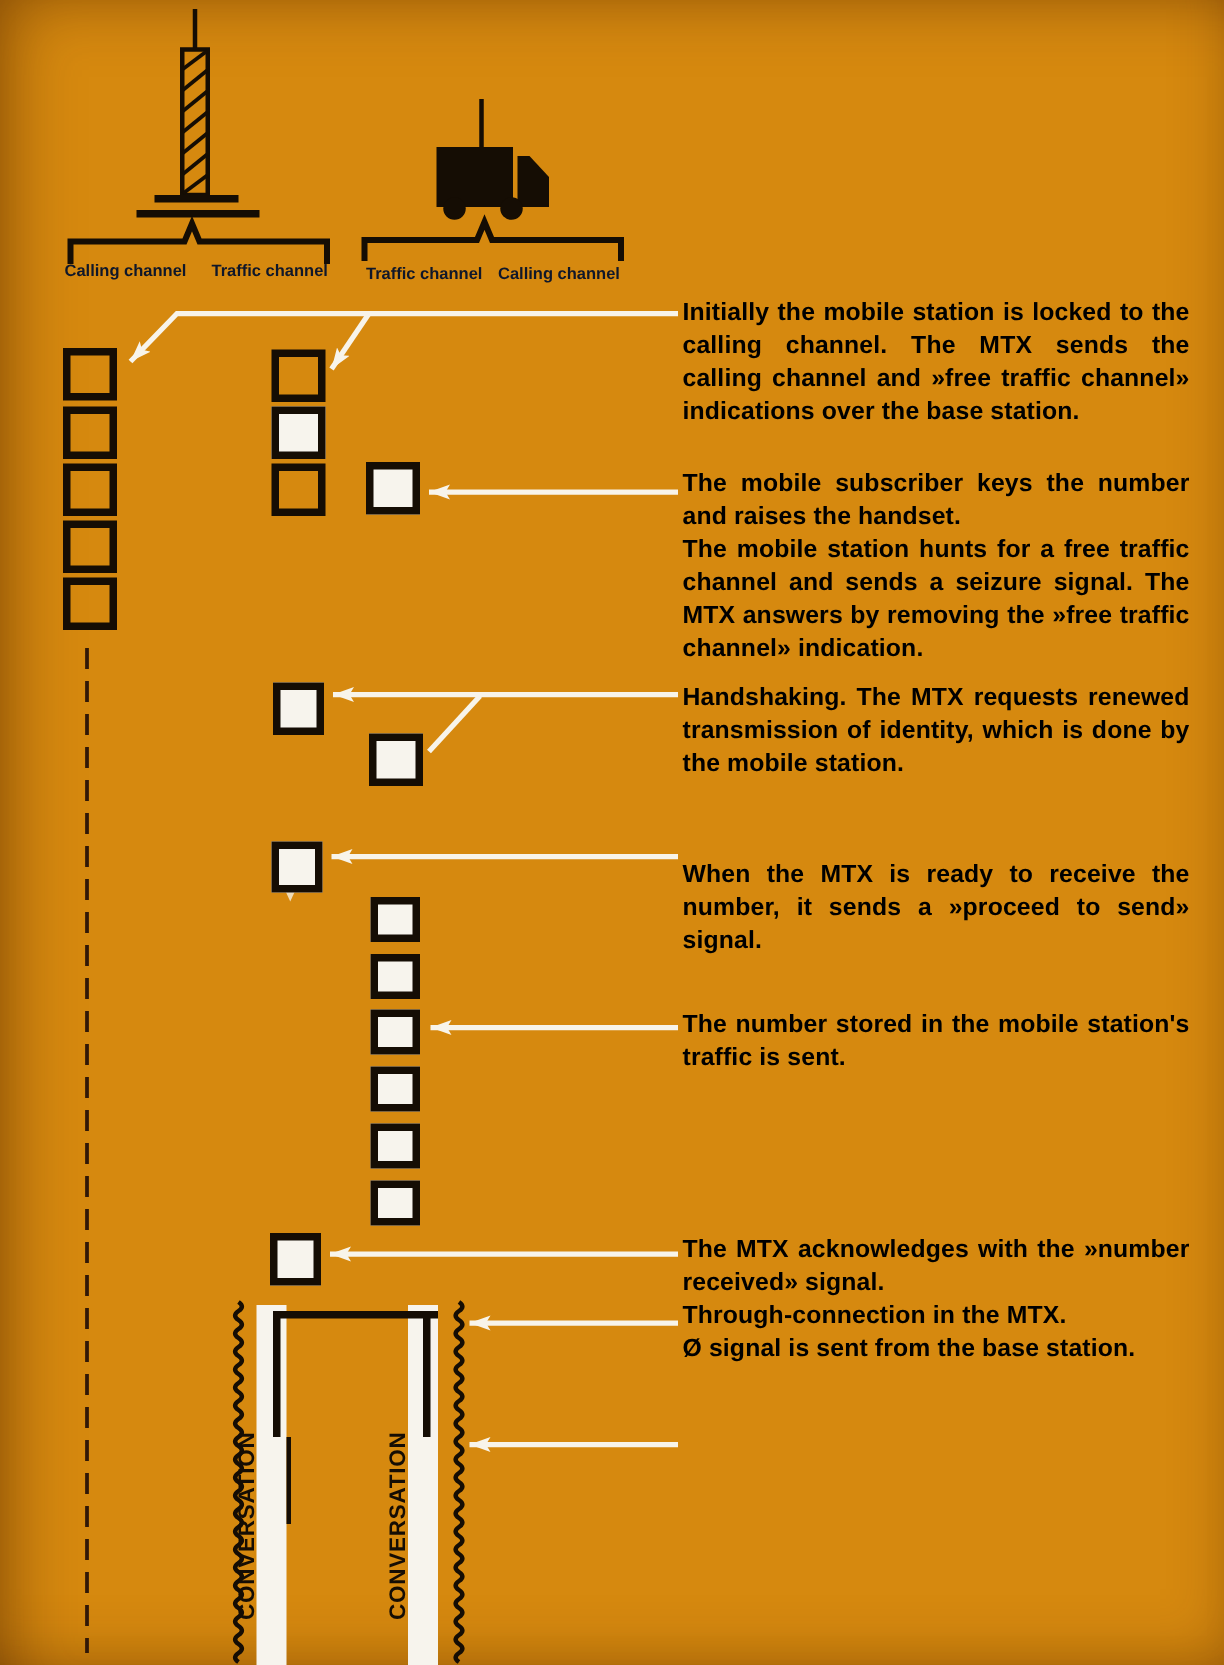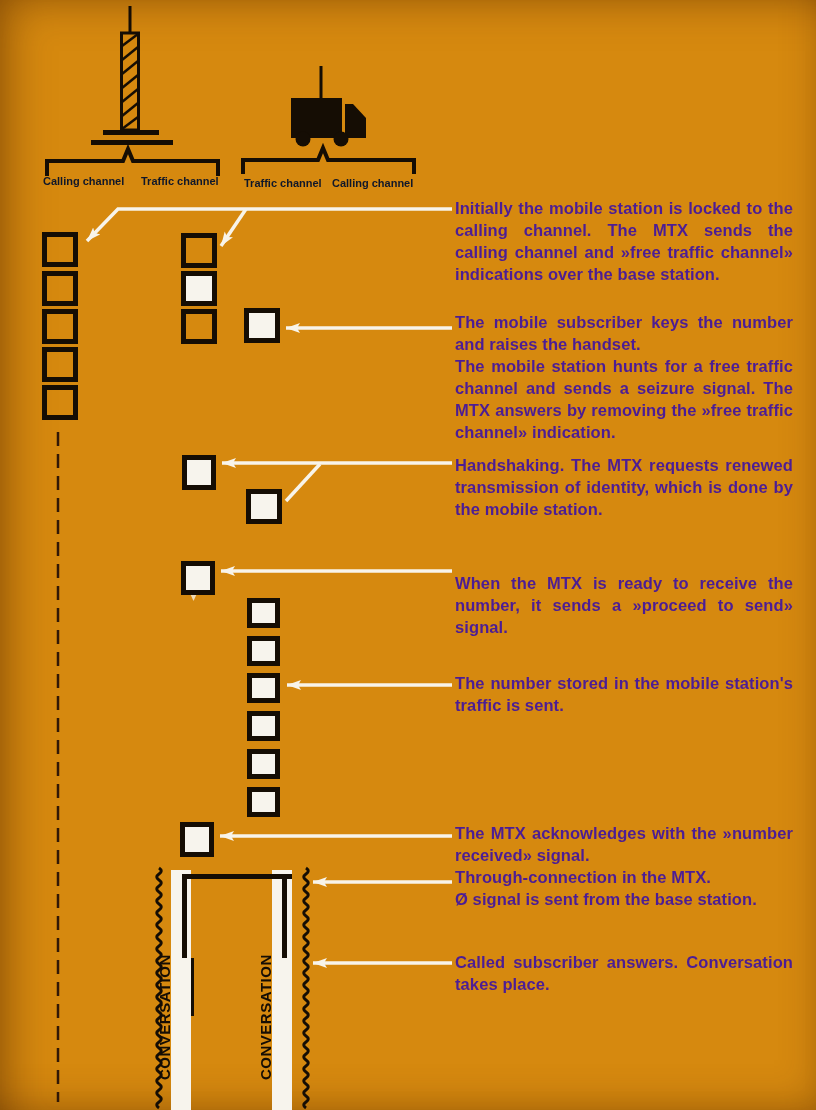--- a/index.html
+++ b/index.html
@@ -15,21 +15,21 @@
     position:absolute;box-sizing:border-box;
     width:36px;height:35px;border:5px solid #150d04;background:transparent;
   }
   .box.white{background:#f7f4ed;}
   .chan-label{
     position:absolute;font-size:11px;font-weight:700;color:#0f172a;
     letter-spacing:0;white-space:nowrap;
   }
   .note{
     position:absolute;left:455px;width:338px;
-    font-size:16.5px;line-height:22px;font-weight:700;color:#4c1d95;
+    font-size:16.5px;line-height:22px;font-weight:700;color:#000000;
     text-align:justify;letter-spacing:.1px;
   }
   .conv-text{
     position:absolute;left:2px;bottom:30px;
     transform-origin:0 100%;transform:rotate(-90deg);
     white-space:nowrap;font-size:15px;font-weight:700;color:#150d04;
     letter-spacing:.5px;
   }
   .conv-anchor{position:absolute;width:20px;height:240px;top:870px;}
   .conv-anchor.left{left:171px;}
@@ -154,17 +154,14 @@
   <div class="note" style="top:672px">
     <div>The number stored in the mobile station's traffic is sent.</div>
   </div>
   <div class="note" style="top:866px;text-align:left">
     <div>Through-connection in the MTX.</div>
     <div>Ø signal is sent from the base station.</div>
   </div>
   <div class="note" style="top:822px">
     <div>The MTX acknowledges with the »number received» signal.</div>
   </div>
-  <div class="note" style="top:951px">
-    <div>Called subscriber answers. Conversation takes place.</div>
-  </div>
 
 </div>
 
 </body></html>

